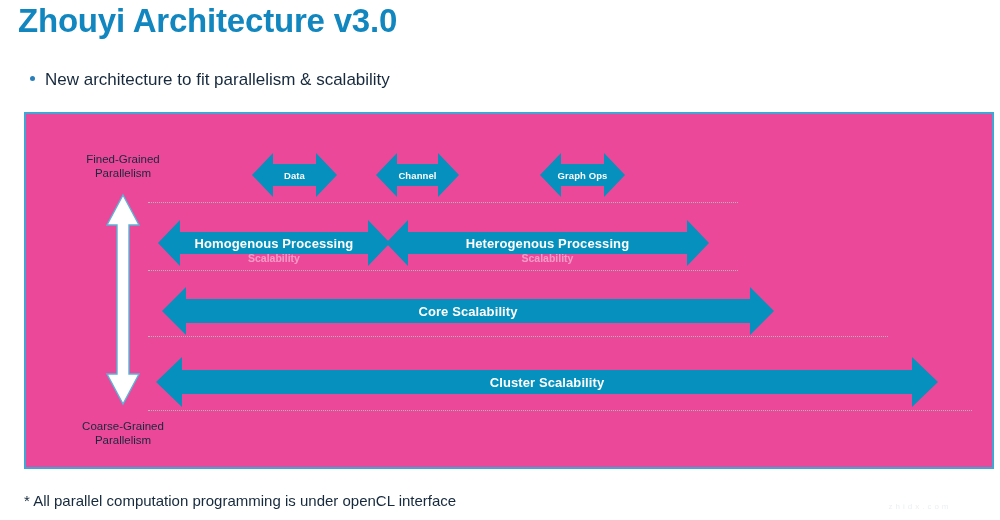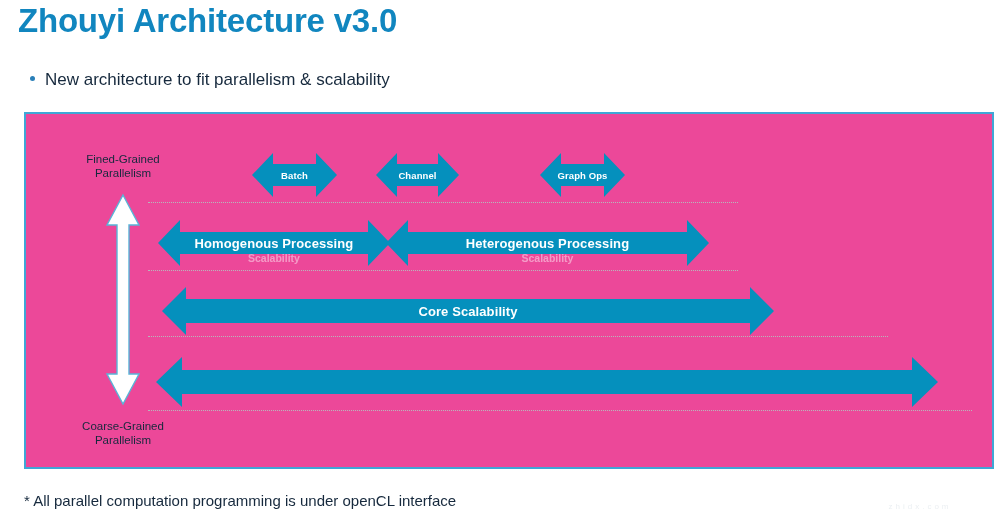--- a/index.html
+++ b/index.html
@@ -220,21 +220,21 @@
   <div class="dotted-line" id="dotted-line-1"></div>
   <div class="dotted-line" id="dotted-line-2"></div>
   <div class="dotted-line" id="dotted-line-3"></div>
   <div class="dotted-line" id="dotted-line-4"></div>
 
 
   <div class="arrow" id="arrow-data">
     <svg viewBox="0 0 85 46" preserveAspectRatio="none">
       <polygon points="0,23 21,1 21,12 64,12 64,1 85,23 64,45 64,34 21,34 21,45" fill="#0590bd"></polygon>
     </svg>
-    <span class="arrow-label">Batch</span>
+    <span class="arrow-label">Data</span>
   </div>
 
   <div class="arrow" id="arrow-channel">
     <svg viewBox="0 0 83 46" preserveAspectRatio="none">
       <polygon points="0,23 21,1 21,12 62,12 62,1 83,23 62,45 62,34 21,34 21,45" fill="#0590bd"></polygon>
     </svg>
     <span class="arrow-label">Channel</span>
   </div>
 
 
@@ -265,20 +265,21 @@
     <svg viewBox="0 0 612 50" preserveAspectRatio="none">
       <polygon points="0,25 24,1 24,13 588,13 588,1 612,25 588,49 588,37 24,37 24,49" fill="#0590bd"></polygon>
     </svg>
     <span class="arrow-label big">Core Scalability</span>
   </div>
 
   <div class="arrow" id="arrow-cluster-scalability">
     <svg viewBox="0 0 782 52" preserveAspectRatio="none">
       <polygon points="0,26 26,1 26,14 756,14 756,1 782,26 756,51 756,38 26,38 26,51" fill="#0590bd"></polygon>
     </svg>
+    <span class="arrow-label big">Cluster Scalability</span>
   </div>
 
 </div>
 
 <div id="footnote">* All parallel computation programming is under openCL interface</div>
 
 <div id="watermark">
   <div id="watermark-url">zhidx.com</div>
 </div>
 

